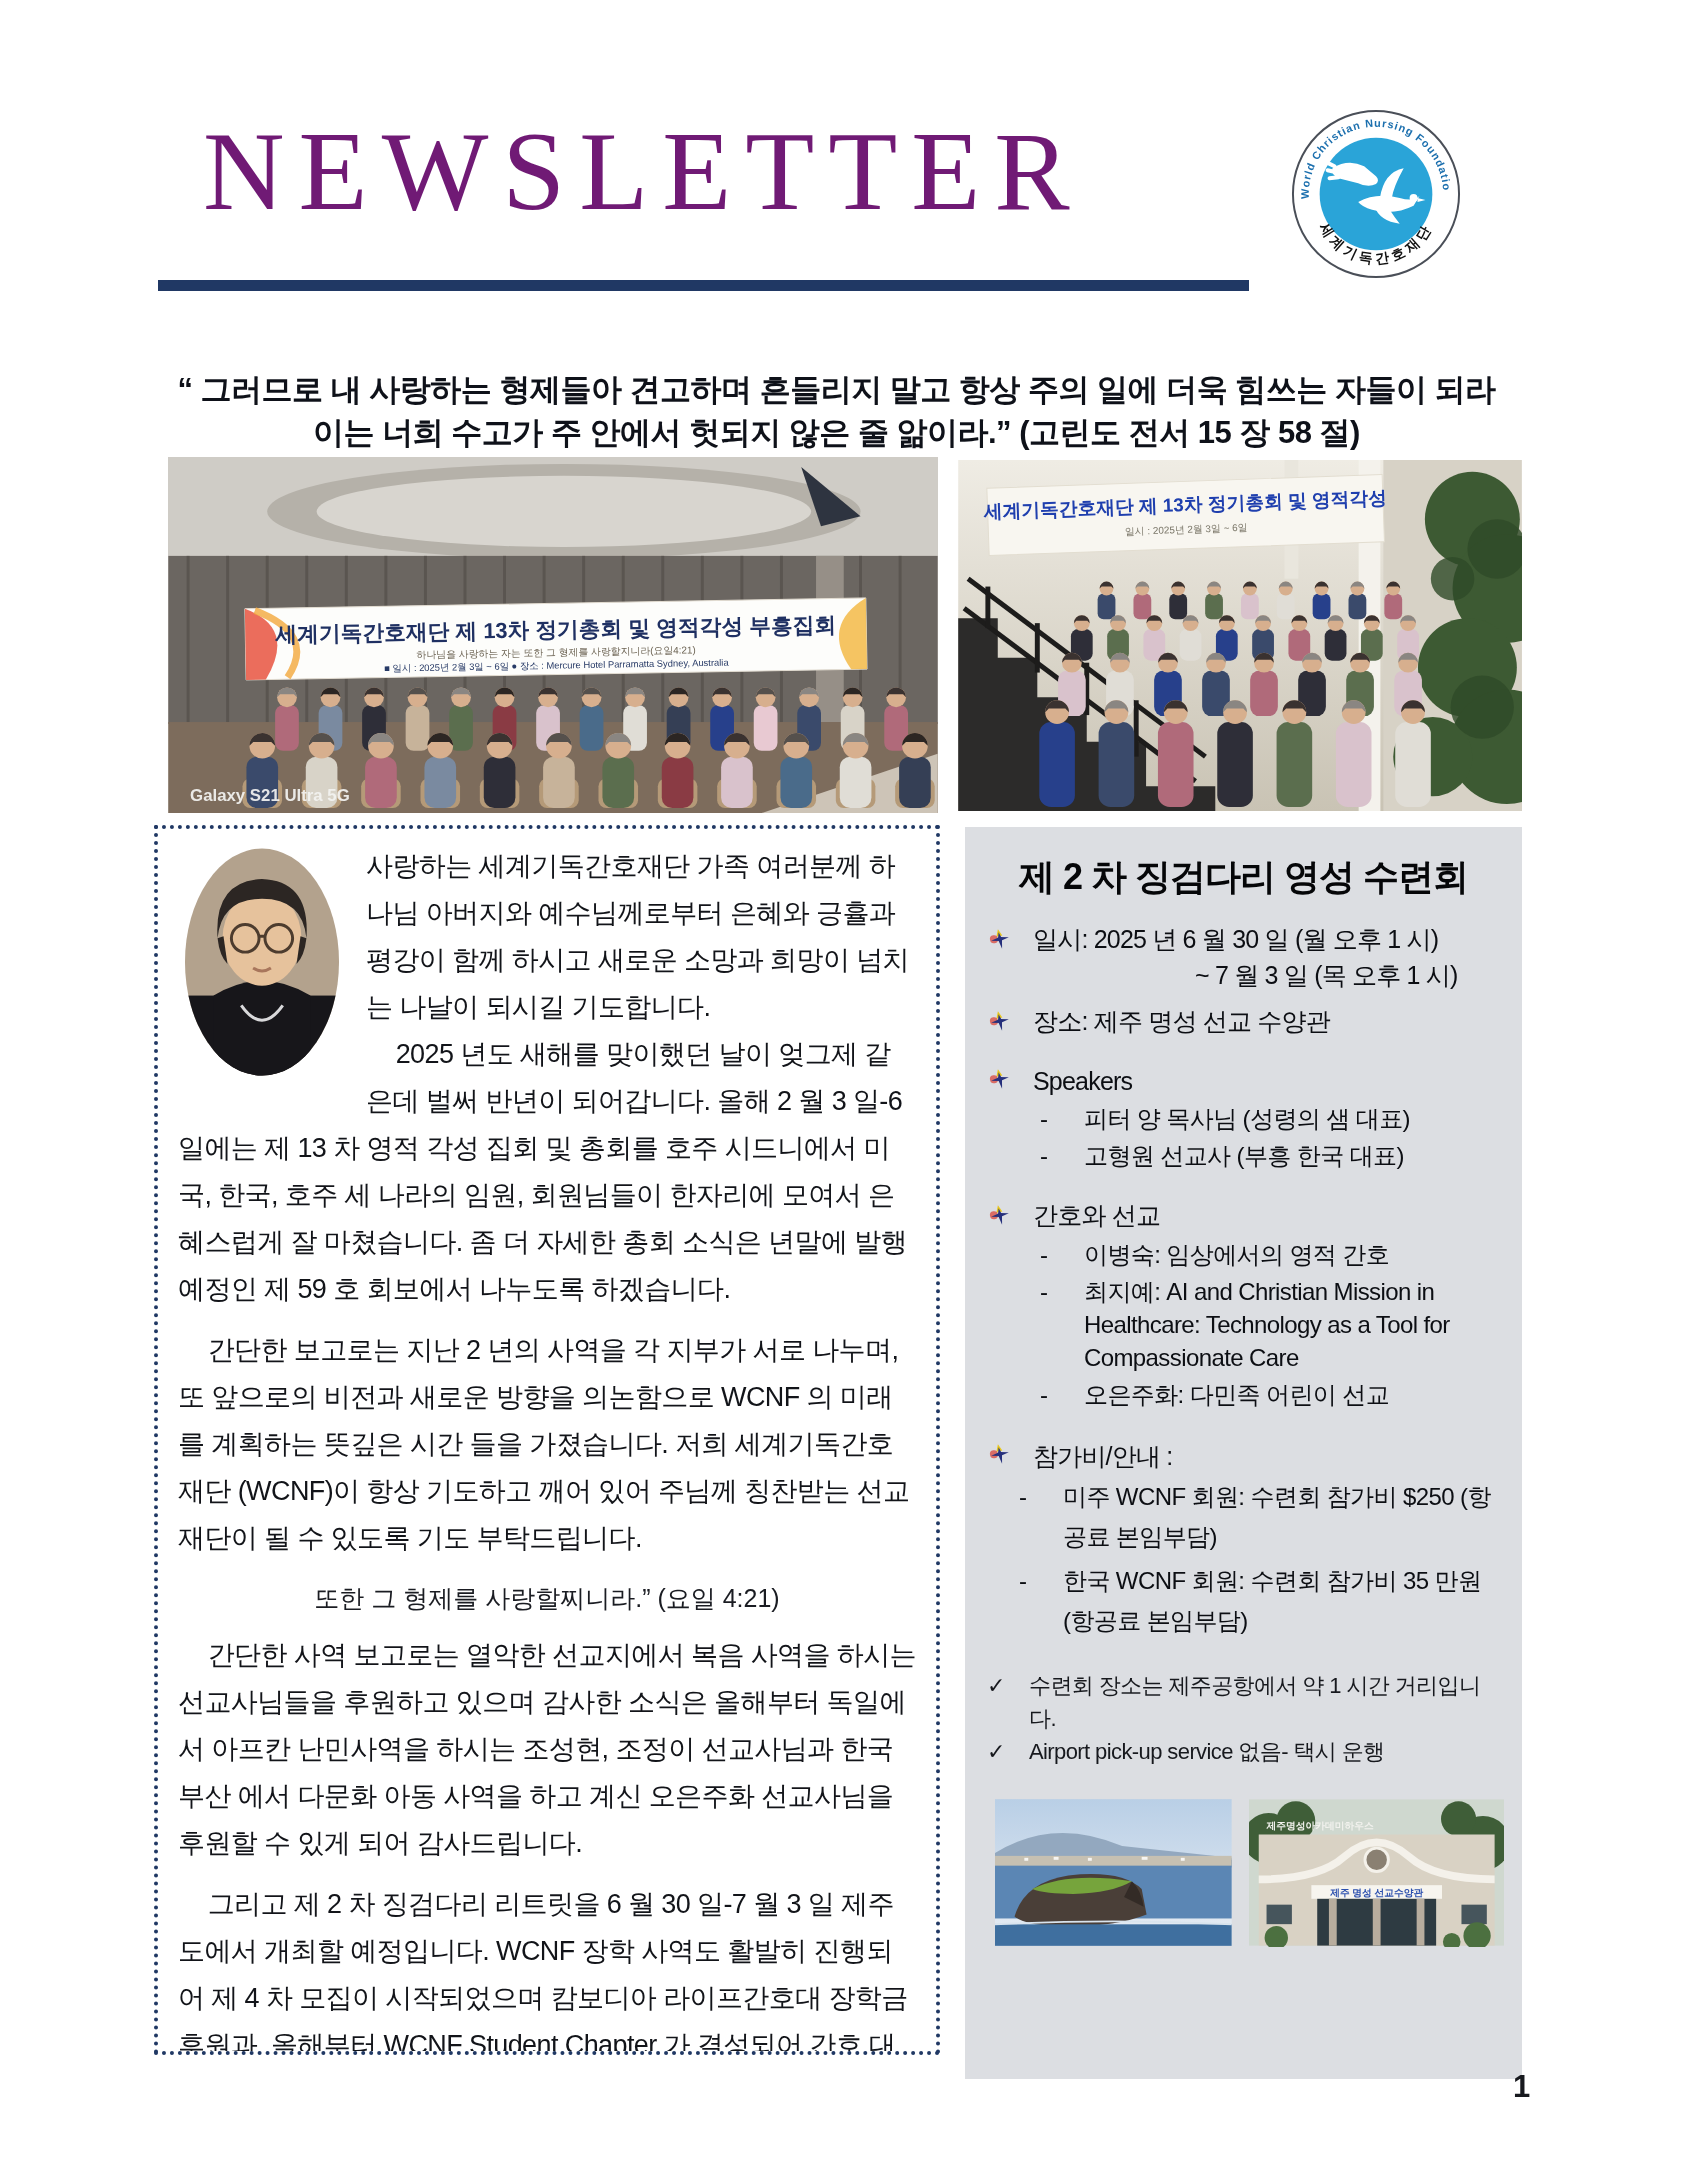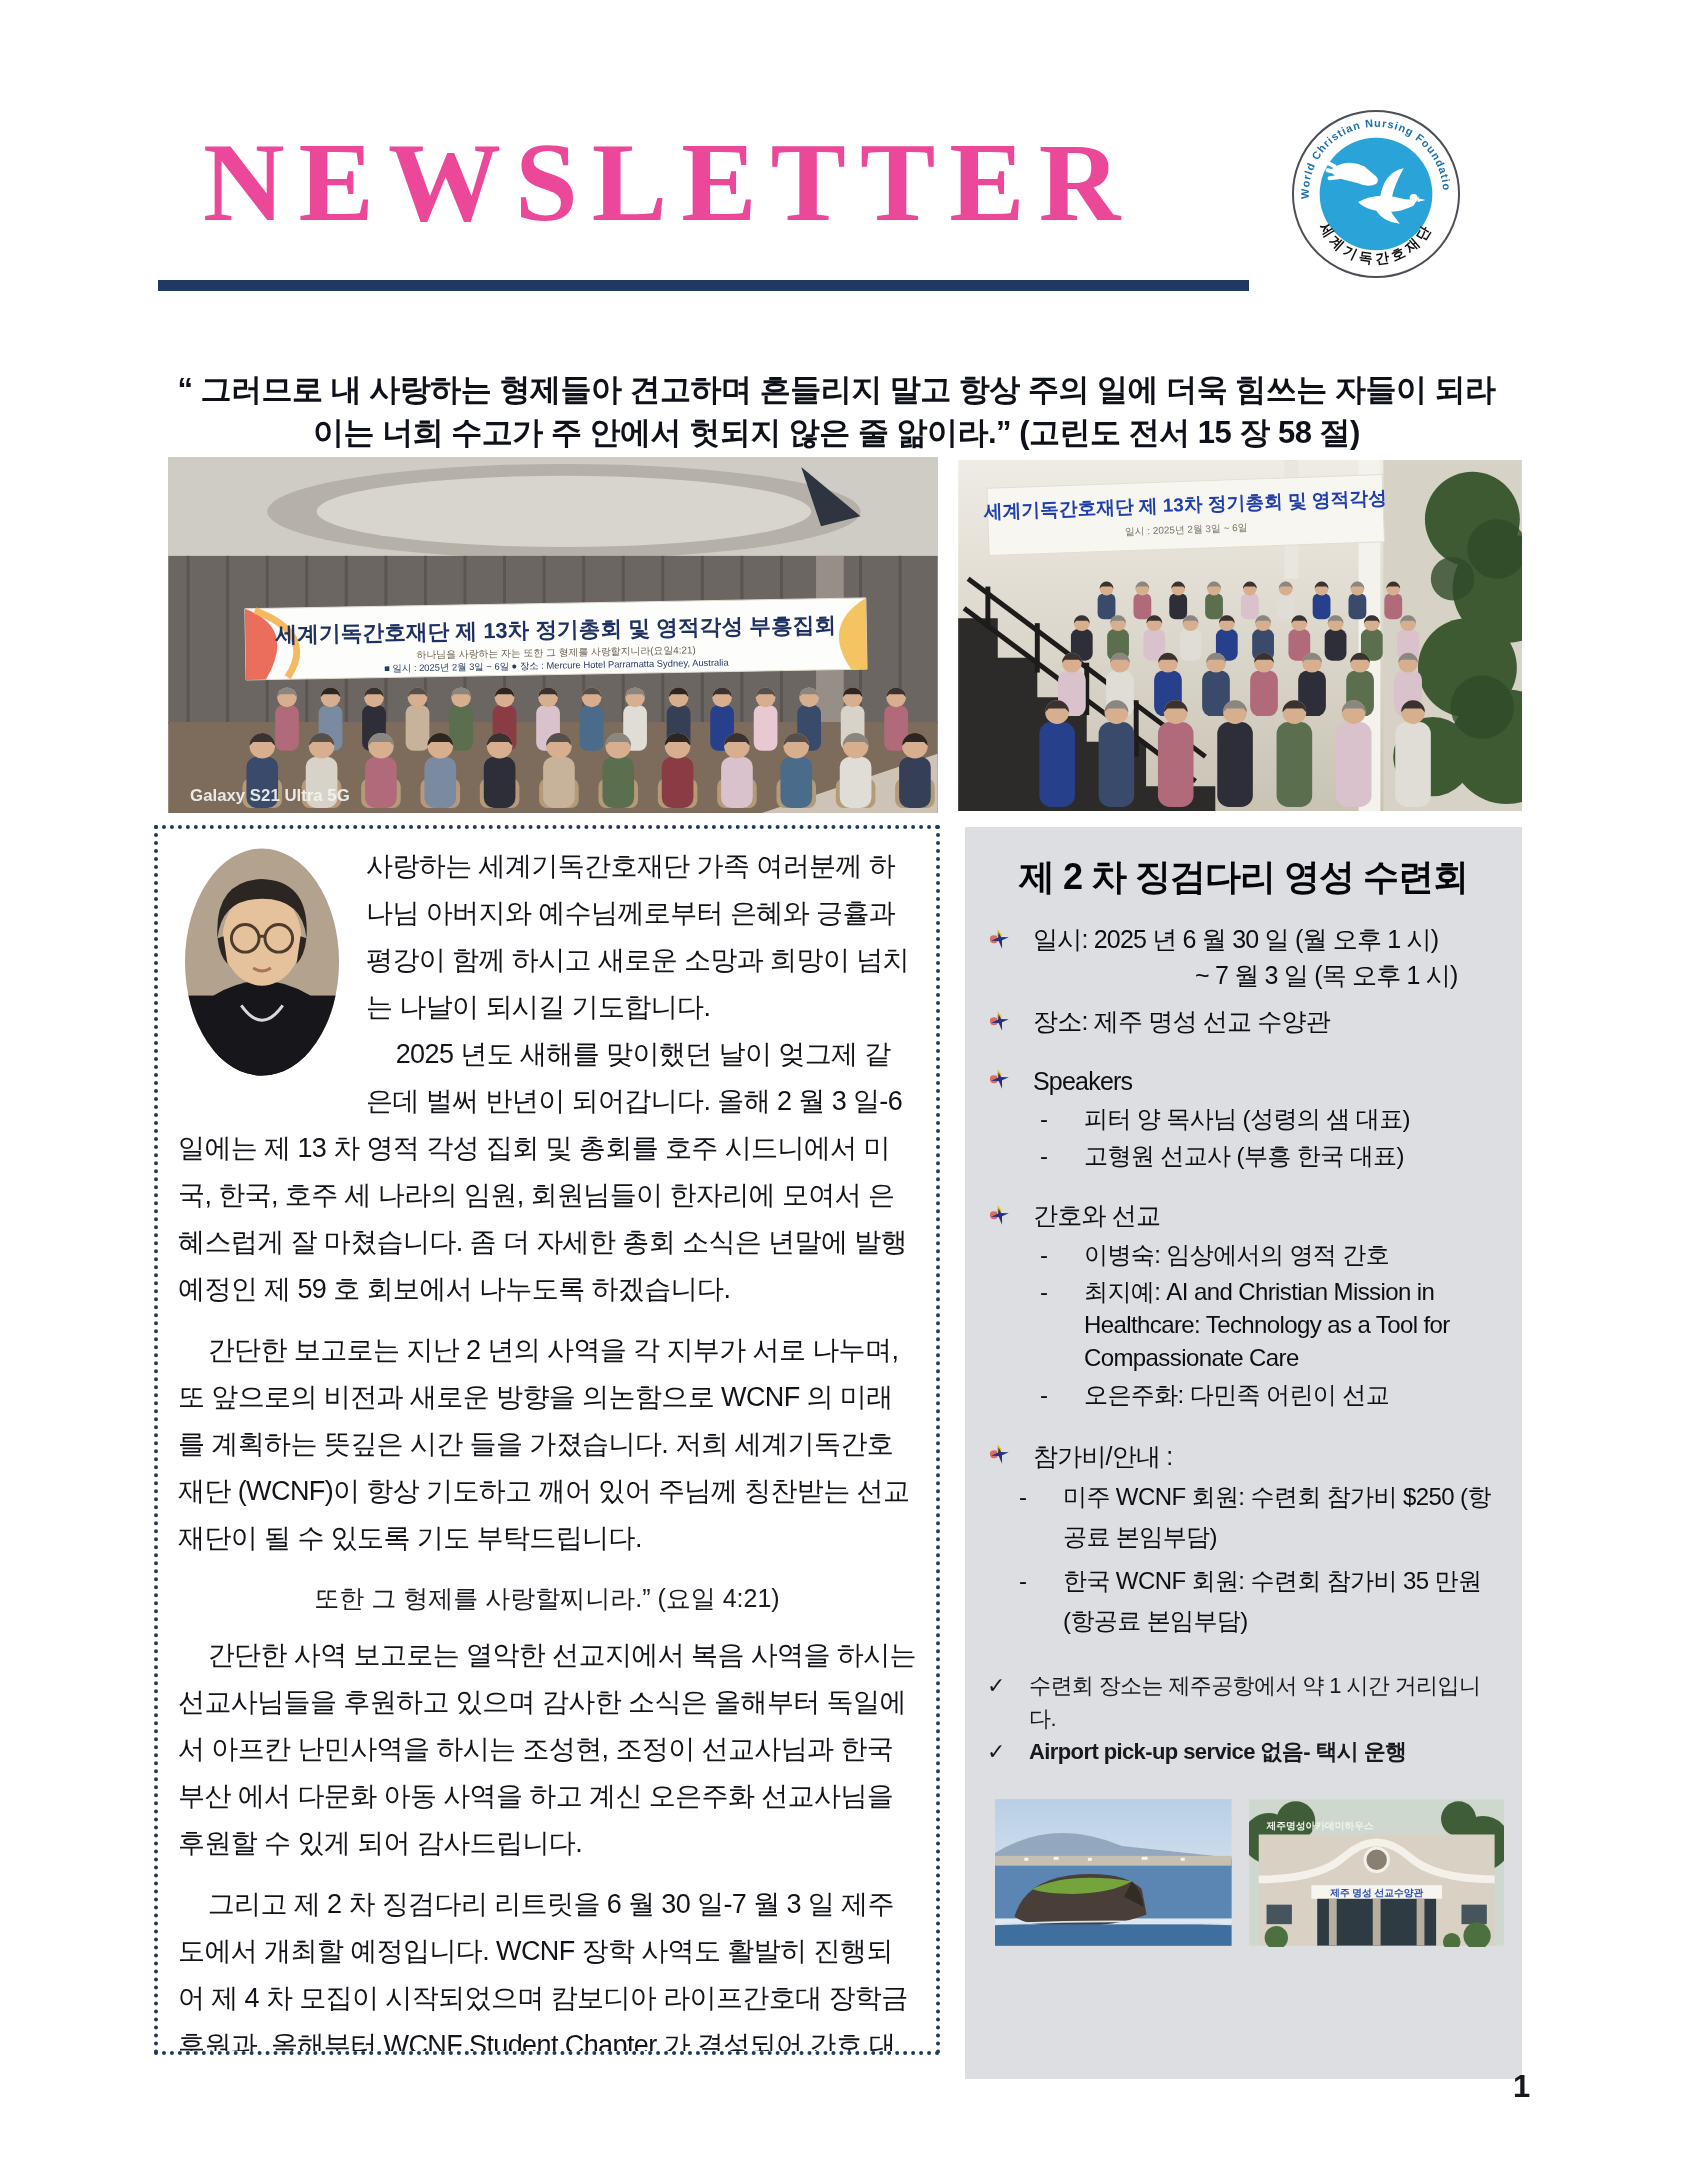--- a/index.html
+++ b/index.html
@@ -1,21 +1,21 @@
 <!DOCTYPE html>
 <html><head>
 <meta charset="utf-8">
 <style>
   html,body{margin:0;padding:0;background:#ffffff;}
   .page{position:relative;width:1683px;height:2178px;background:#fff;overflow:hidden;
         font-family:"Liberation Sans","DejaVu Sans",sans-serif;color:#16181d;}
   .abs{position:absolute;}
   
-  .title{left:203px;top:117px;font-family:"Liberation Serif","DejaVu Serif",serif;
-         font-size:113px;letter-spacing:14px;color:#ec4899;font-weight:700;}
+  .title{left:203px;top:106px;font-family:"Liberation Serif","DejaVu Serif",serif;
+         font-size:113px;letter-spacing:14px;color:#701a75;font-weight:400;}
   .rule{left:158px;top:280px;width:1091px;height:11px;background:#203864;}
   .edition{left:201px;top:303px;font-size:35px;font-weight:bold;color:#141b29;letter-spacing:0.5px;}
   .verse{left:89px;top:368px;width:1495px;text-align:center;font-size:31px;font-weight:bold;
          color:#0e1119;line-height:43px;letter-spacing:-0.5px;}
   
   .photoL{left:168px;top:457px;width:770px;height:320px;}
   .photoR{left:958px;top:460px;width:564px;height:351px;}
   
   .letterbox{left:154px;top:825px;width:786px;height:1230px;border:4px dotted #203864;
              box-sizing:border-box;background:#fff;padding:14px 20px 10px 20px;overflow:hidden;}
@@ -34,21 +34,21 @@
   .bullet{display:flex;margin-top:12px;font-size:25px;line-height:34px;letter-spacing:-0.8px;color:#0c0e13;}
   .bullet .ic{flex:0 0 44px;padding-left:6px;padding-top:2px;}
   .b2{padding-left:212px;font-size:25px;line-height:34px;letter-spacing:-0.8px;color:#0c0e13;}
   .subs{margin:2px 0 0 57px;}
   .subrow{display:flex;font-size:24px;line-height:33px;letter-spacing:-0.6px;color:#0c0e13;margin-top:4px;}
   .subrow .dash{flex:0 0 44px;text-align:left;}
   .subrow .stxt{flex:1;}
   .notes{margin-top:28px;}
   .noterow{display:flex;font-size:22px;line-height:33px;letter-spacing:-0.6px;color:#17191e;}
   .noterow .chk{flex:0 0 42px;padding-left:4px;font-size:22px;}
-  .noterow.bold .ntxt{font-weight:bold;text-align:right;}
+  .noterow.bold .ntxt{font-weight:normal;text-align:right;}
   .panel-photos{margin-top:30px;display:flex;gap:17px;padding-left:12px;}
   
   .pageno{left:1513px;top:2069px;font-size:31px;font-weight:bold;color:#17191e;}
   svg text{font-family:"Liberation Sans","DejaVu Sans",sans-serif;}
 </style>
 </head>
 <body>
 
 <div class="page">
 

